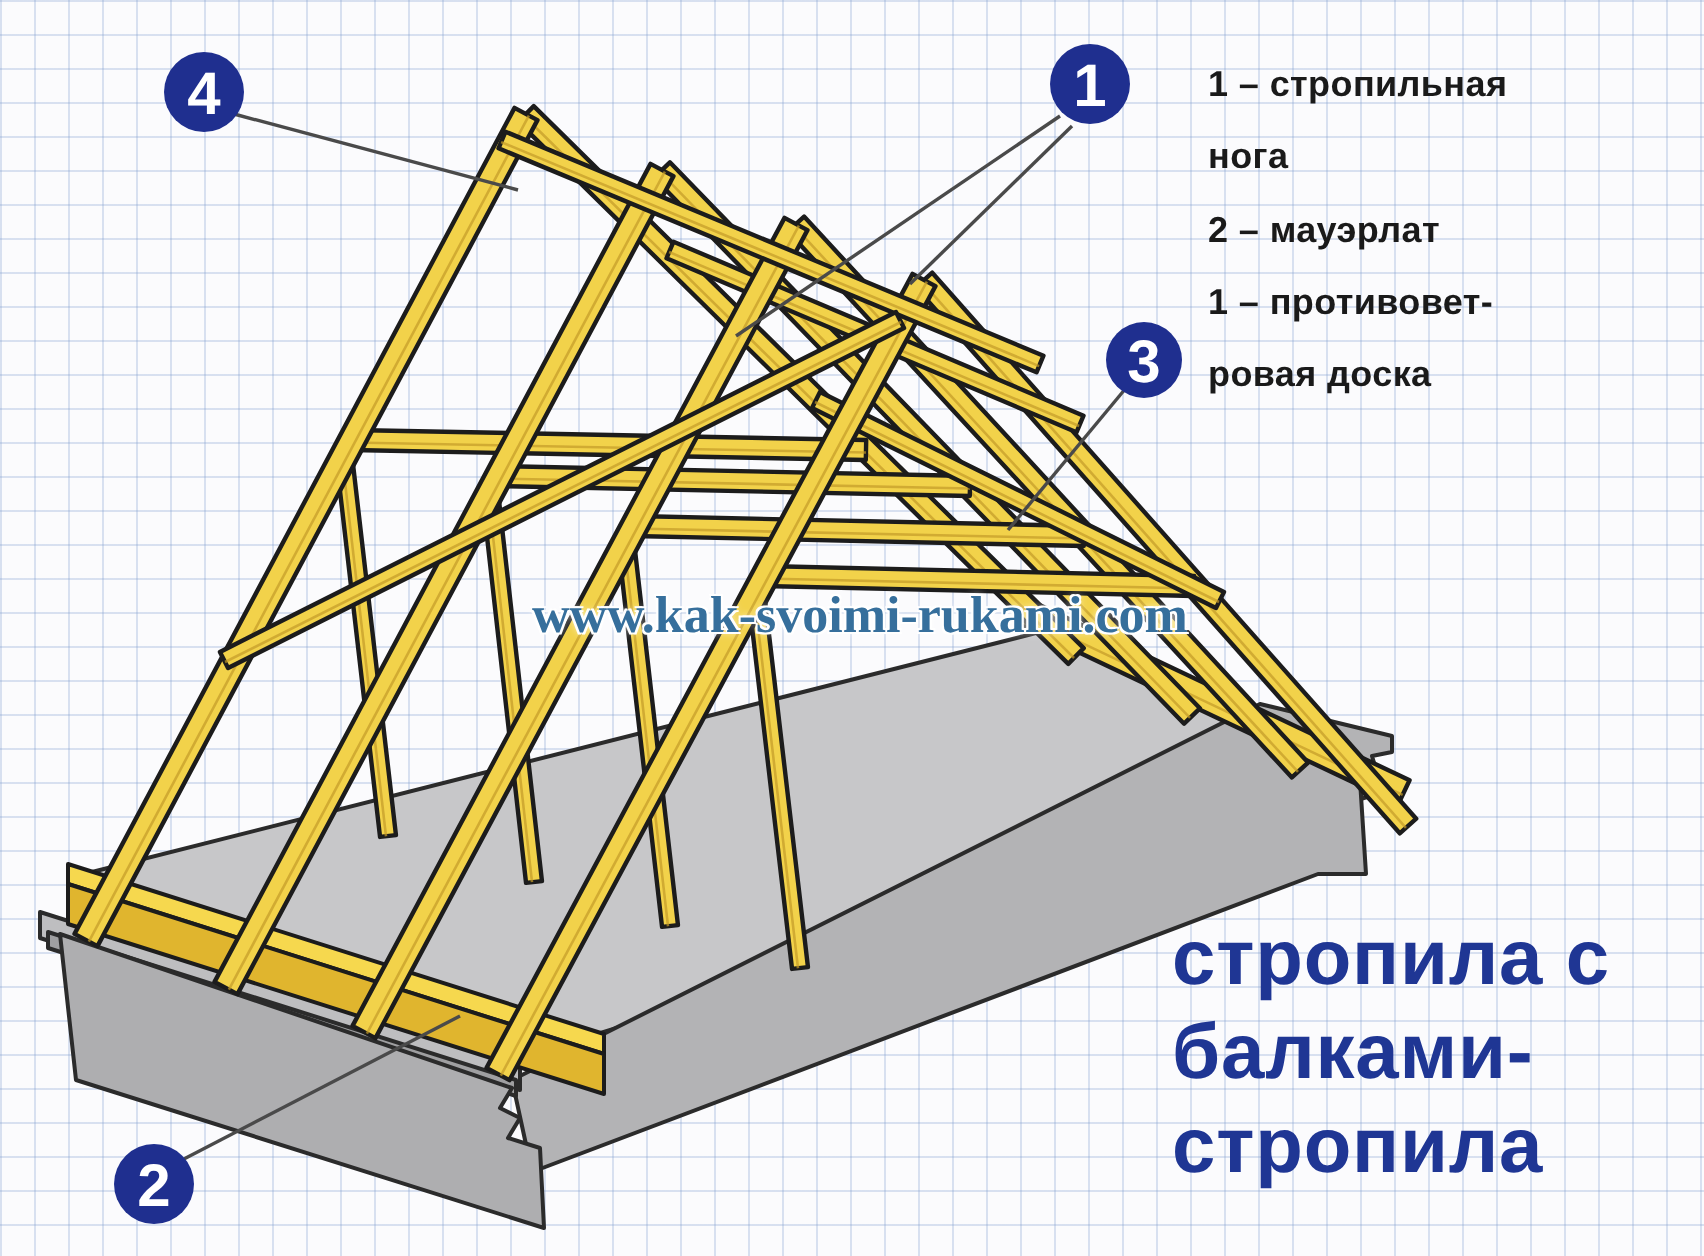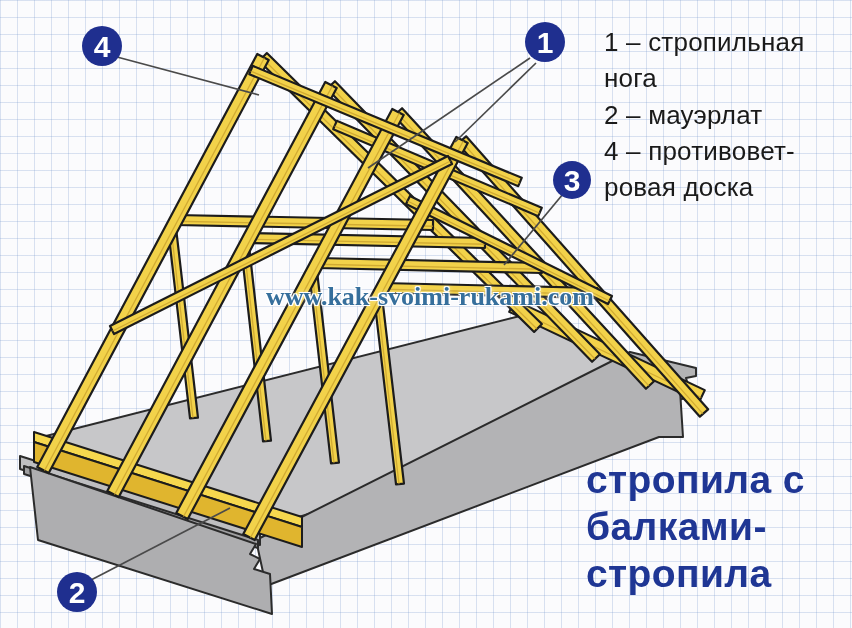--- a/index.html
+++ b/index.html
@@ -15,25 +15,25 @@
   svg{position:absolute;left:0;top:0;}
   .base-poly{stroke:#2b2b2b;stroke-width:2;stroke-linejoin:round;}
   .wood{fill:var(--wood,#f2d24a);stroke:#1c1c1c;stroke-width:2.2;stroke-linejoin:round;}
   .wood-flat{stroke:#1c1c1c;stroke-width:2;stroke-linejoin:round;}
   .grain{stroke:#c49b28;stroke-width:1.3;opacity:.7;}
   .leader{stroke:#4a4a4a;stroke-width:1.7;fill:none;}
   .callout-circle{fill:var(--blue,#1f2f8f);}
   .callout-num{fill:#ffffff;font-family:"Liberation Sans",sans-serif;font-size:30px;font-weight:bold;text-anchor:middle;}
   .legend{
     position:absolute;left:604px;top:24px;width:246px;
-    font-size:26px;line-height:36.3px;font-weight:normal;color:#1a1a1a;
+    font-size:18px;line-height:36.3px;font-weight:bold;color:#1a1a1a;
     letter-spacing:.2px;
   }
   .watermark{
-    position:absolute;left:266px;top:282px;
+    position:absolute;left:266px;top:293px;
     font-family:"Liberation Serif",serif;font-weight:bold;font-size:26px;
     color:var(--wm,#366f9c);white-space:nowrap;
     text-shadow:-1px -1px 0 #fff,1px -1px 0 #fff,-1px 1px 0 #fff,1px 1px 0 #fff,0 0 5px #fff;
   }
   .caption{
     position:absolute;left:542px;top:456px;width:300px;
     font-size:39px;line-height:47px;font-weight:bold;color:var(--caption,#1f3694);
     letter-spacing:.4px;
     margin-left:44px;
   }
@@ -126,21 +126,21 @@
 
       <circle class="callout-circle" cx="77" cy="592" r="20"></circle>
       <text class="callout-num" x="77" y="603">2</text>
     </g>
   </svg>
 
   <div class="legend">
     <div>1 – стропильная</div>
     <div>нога</div>
     <div>2 – мауэрлат</div>
-    <div>4 – противовет-</div>
+    <div>1 – противовет-</div>
     <div>ровая доска</div>
   </div>
 
   <div class="watermark">www.kak-svoimi-rukami.com</div>
 
   <div class="caption">
     <div>стропила с</div>
     <div>балками-</div>
     <div>стропила</div>
   </div>

